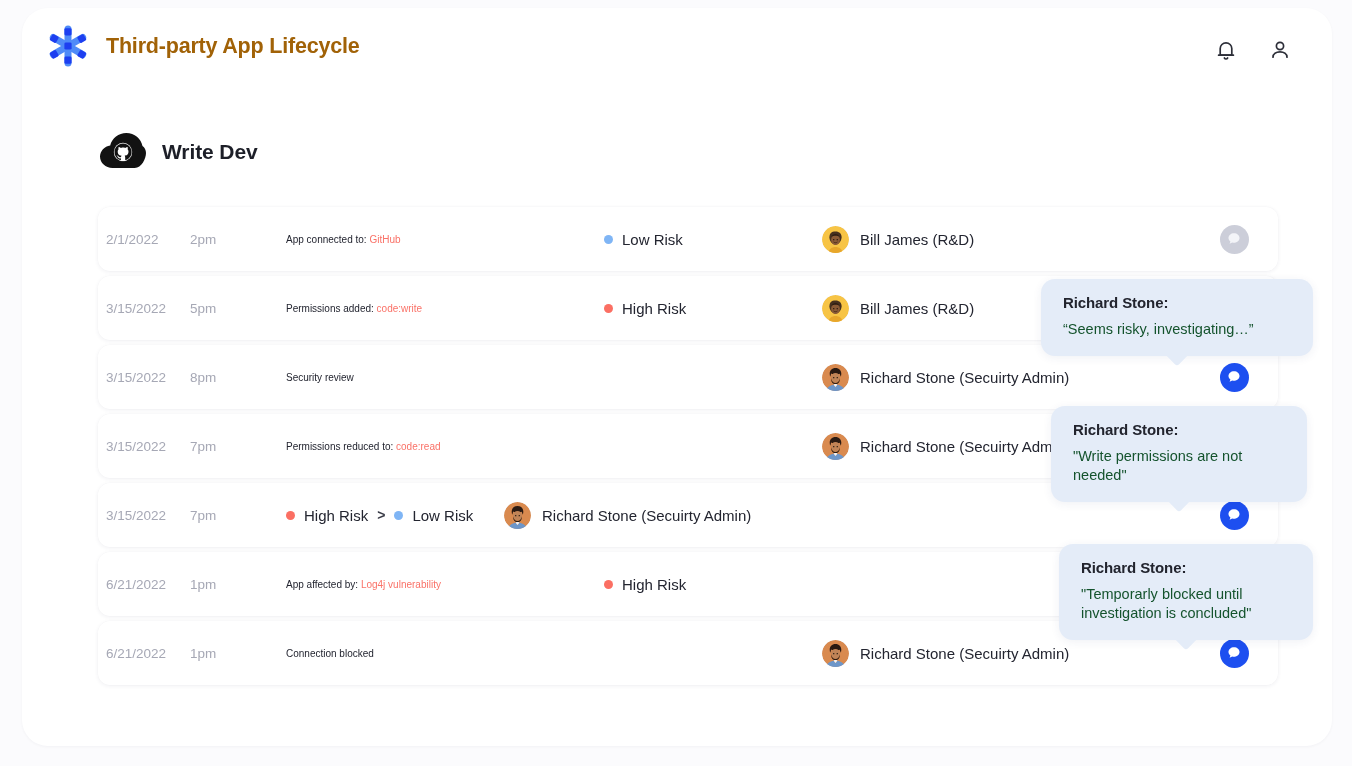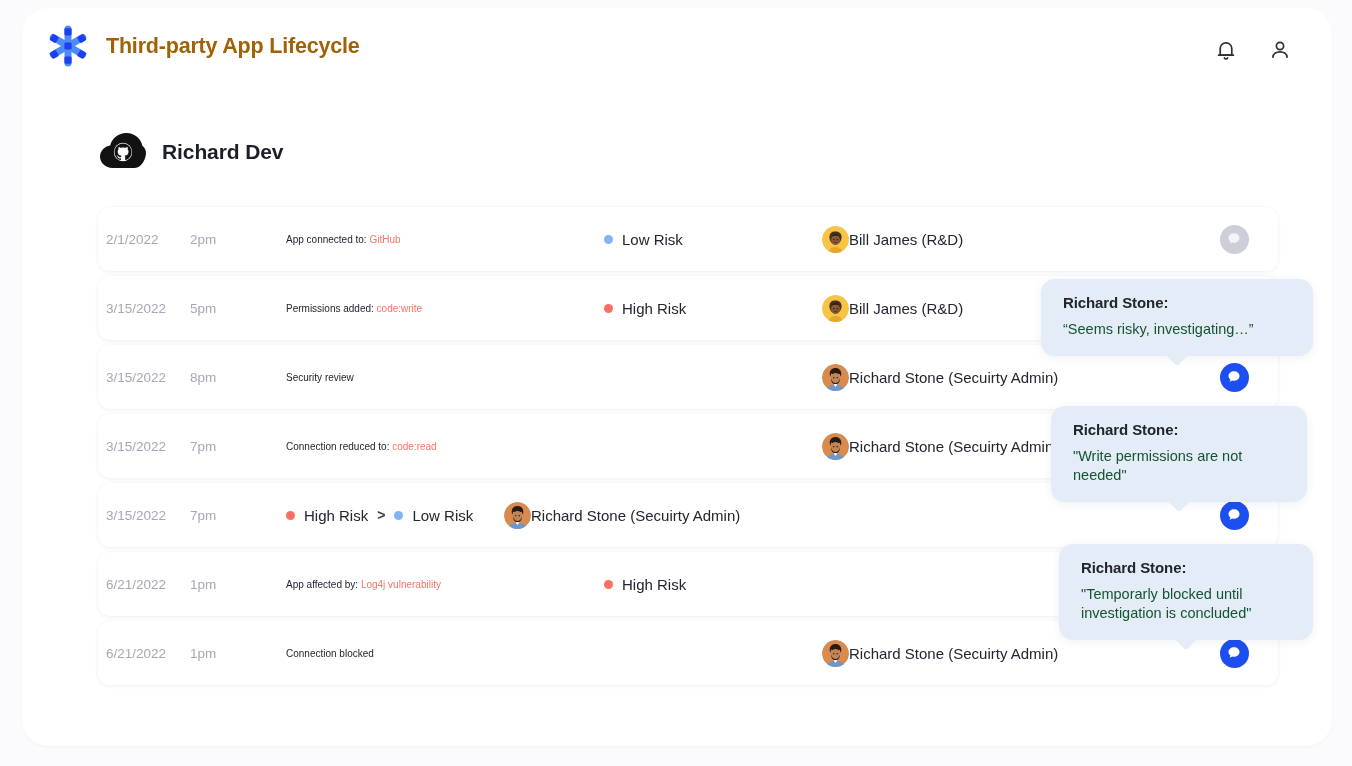--- a/index.html
+++ b/index.html
@@ -168,20 +168,21 @@
     margin: 0 9px;
     color: #3b3d48;
     font-size: 14px;
     font-weight: 600;
   }
 
   .cell-user {
     flex: 1;
     display: flex;
     align-items: center;
+    gap: 11px;
     font-size: 15px;
     color: #232530;
     white-space: nowrap;
   }
 
   .avatar {
     width: 27px;
     height: 27px;
     border-radius: 50%;
     flex: none;
@@ -298,21 +299,21 @@
 
     <div class="app-heading">
       <span>
         <svg class="app-logo" viewBox="0 0 46 40" fill="none">
           <path d="M12.5 36C5.6 36 0 30.9 0 24.6c0-5.6 4.4-10.3 10.2-11.2C12 6.1 18.6 1 26.3 1c8.2 0 15 5.7 16.2 13.1 2.2 1.6 3.5 4.1 3.5 7C46 27 41.4 36 34.8 36H12.5z" fill="#121212"></path>
           <circle cx="23" cy="20" r="9.2" fill="#ffffff"></circle>
           <path d="M23 11.6c-4.7 0-8.5 3.8-8.5 8.5 0 3.8 2.4 7 5.8 8.1.4.1.6-.2.6-.4v-1.5c-2.4.5-2.9-1.1-2.9-1.1-.4-1-1-1.3-1-1.3-.8-.5.1-.5.1-.5.9.1 1.3.9 1.3.9.8 1.3 2.1.9 2.6.7.1-.6.3-1 .6-1.2-1.9-.2-3.9-.9-3.9-4.2 0-.9.3-1.7.9-2.3-.1-.2-.4-1.1.1-2.3 0 0 .7-.2 2.3.9.7-.2 1.4-.3 2.1-.3s1.4.1 2.1.3c1.6-1.1 2.3-.9 2.3-.9.5 1.2.2 2.1.1 2.3.6.6.9 1.4.9 2.3 0 3.3-2 4-3.9 4.2.3.3.6.8.6 1.6v2.4c0 .2.2.5.6.4 3.4-1.1 5.8-4.3 5.8-8.1 0-4.7-3.8-8.5-8.5-8.5z" fill="#121212"></path>
           <ellipse cx="23" cy="32.5" rx="5.5" ry="3" fill="#121212"></ellipse>
         </svg>
       </span>
-      <div class="app-name">Richard Dev</div>
+      <div class="app-name">Write Dev</div>
     </div>
 
     <div class="timeline">
         <div class="row">
           <div class="cell-date">2/1/2022</div>
           <div class="cell-time">2pm</div>
           <div class="cell-event"><span>App connected to: </span><span class="highlight">GitHub</span></div>
           <div class="cell-risk">
             <span class="risk-chip">
               <span class="dot low"></span>
@@ -402,21 +403,21 @@
             <div class="comment-btn active">
               <svg viewBox="0 0 16 16">
                 <path d="M8 1.4c3.5 0 6.3 2.4 6.3 5.4 0 3-2.8 5.4-6.3 5.4-.7 0-1.4-.1-2-.3l-3 1.6.9-2.6C2.6 9.9 1.7 8.5 1.7 6.8c0-3 2.8-5.4 6.3-5.4z" fill="#ffffff"></path>
               </svg>
             </div>
           </div>
         </div>
         <div class="row">
           <div class="cell-date">3/15/2022</div>
           <div class="cell-time">7pm</div>
-          <div class="cell-event"><span>Connection reduced to: </span><span class="highlight">code:read</span></div>
+          <div class="cell-event"><span>Permissions reduced to: </span><span class="highlight">code:read</span></div>
           <div class="cell-risk"></div>
           <div class="cell-user">
             <span class="avatar">
               <svg viewBox="0 0 40 40">
                 <rect width="40" height="40" fill="#f2f3f6"></rect>
                 <circle cx="20" cy="20" r="20" fill="#d98a4f"></circle>
                 <path d="M20 6c5.4 0 8.6 3.6 8.6 8.6 0 2-.4 3.4-.9 4.4-.5-3-1.6-4.6-1.6-4.6-3 1.4-9 1.6-12.2-.2 0 0-1 1.8-1.5 4.8-.6-1-1-2.4-1-4.4C11.4 9.6 14.6 6 20 6z" fill="#2a1a12"></path>
                 <ellipse cx="20" cy="20.6" rx="6.5" ry="7.4" fill="#c08457"></ellipse>
                 <path d="M13.6 21.6c.6 4 3.2 6.6 6.4 6.6s5.8-2.6 6.4-6.6c.4 4.6-2.2 8.6-6.4 8.6s-6.8-4-6.4-8.6z" fill="#2e1d13"></path>
                 <circle cx="17.4" cy="20.2" r="1.05" fill="#1c120a"></circle>

